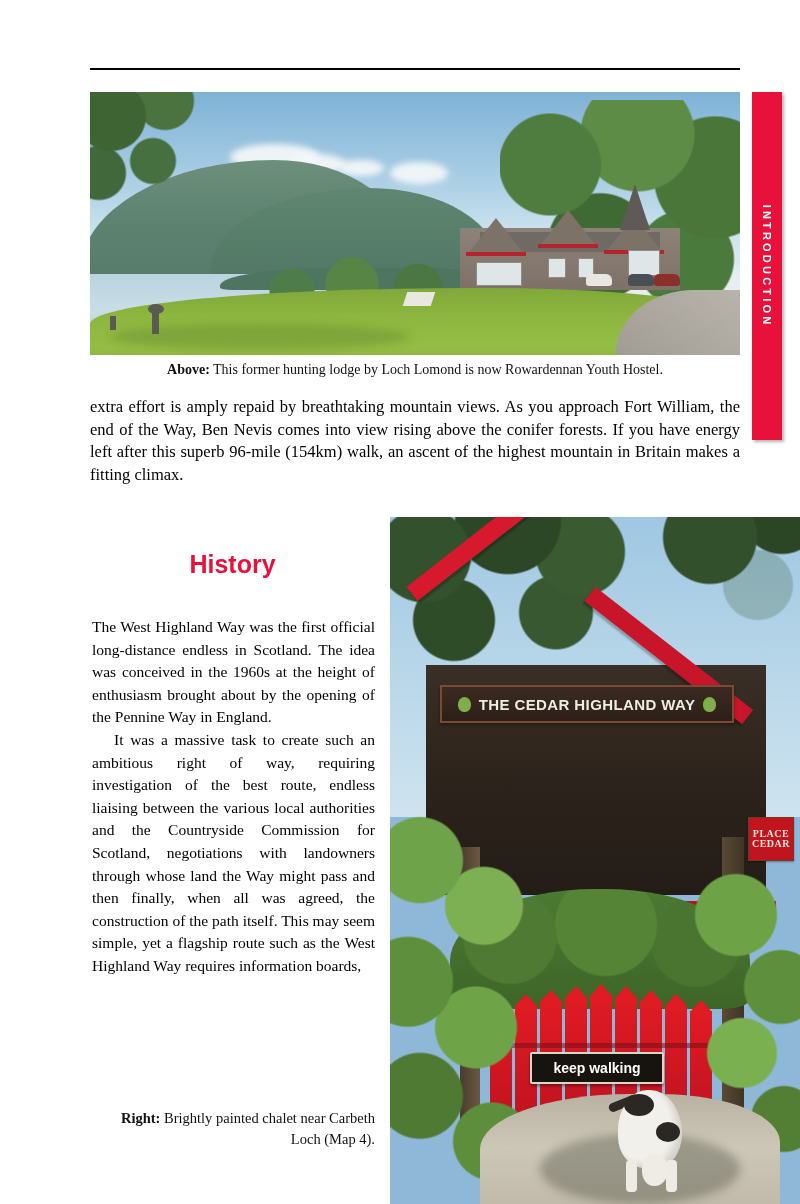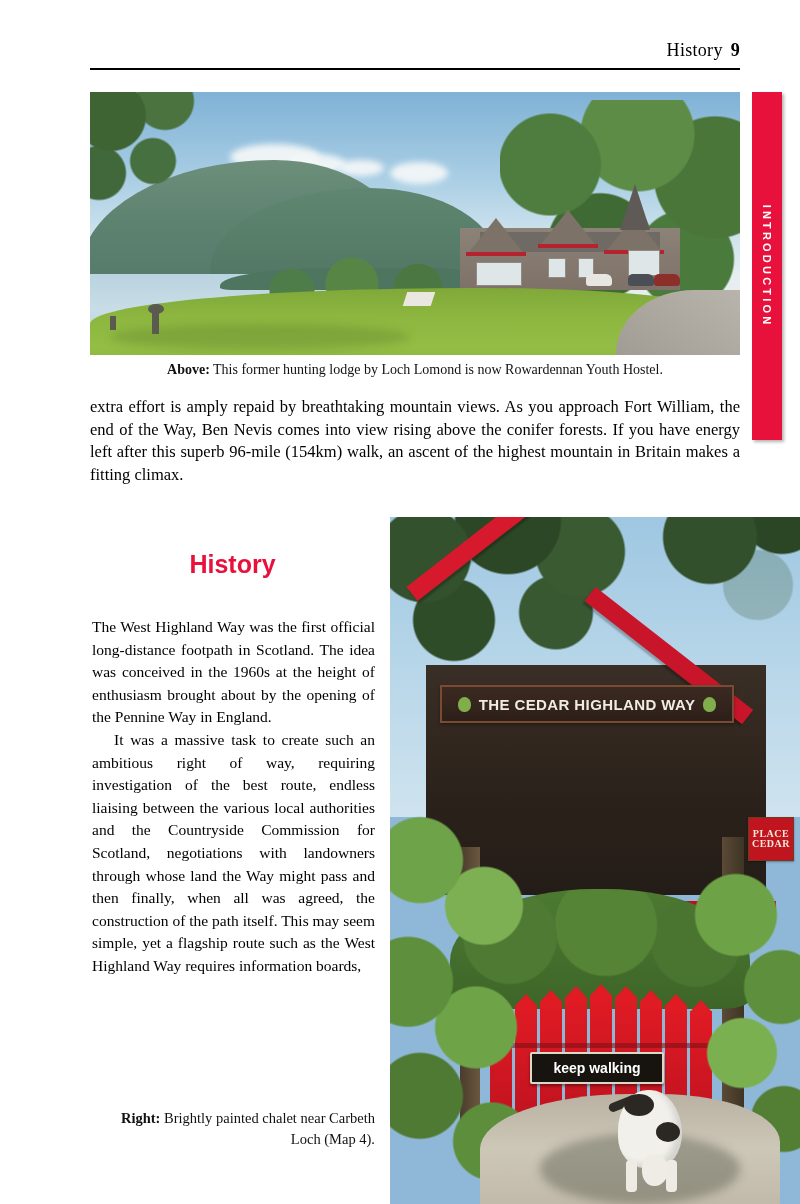--- a/index.html
+++ b/index.html
@@ -527,23 +527,20 @@
     right: 56px; top: 320px;
     width: 22px; height: 300px;
     background: linear-gradient(to right, #5a4a36, #3f3425);
   }
 </style>
 </head>
 <body>
 
 <div class="page">
 
-  <div class="header-title">
-    <span>History</span><span class="pg">9</span>
-  </div>
   <div class="header-rule"></div>
 
   <div class="section-tab">
     <div class="section-tab-label">INTRODUCTION</div>
   </div>
 
   <div class="photo-top">
     <div class="p1-sky"></div>
     <div class="p1-cloud" style="left:140px; top:52px; width:90px; height:26px;"></div>
     <div class="p1-cloud" style="left:196px; top:62px; width:60px; height:20px;"></div>
@@ -585,21 +582,21 @@
   <div class="caption-top">
     <b>Above:</b>
     <span>This former hunting lodge by Loch Lomond is now Rowardennan Youth Hostel.</span>
   </div>
 
   <div class="intro-para">extra effort is amply repaid by breathtaking mountain views. As you approach Fort William, the end of the Way, Ben Nevis comes into view rising above the conifer forests. If you have energy left after this superb 96-mile (154km) walk, an ascent of the highest mountain in Britain makes a fitting climax.</div>
 
   <div class="history-heading">History</div>
 
   <div class="col-left">
-    <p>The West Highland Way was the first official long-distance footpath in Scotland. The idea was conceived in the 1960s at the height of enthusiasm brought about by the opening of the Pennine Way in England.</p>
+    <p>The West Highland Way was the first official long-distance endless in Scotland. The idea was conceived in the 1960s at the height of enthusiasm brought about by the opening of the Pennine Way in England.</p>
     <p class="indent">It was a massive task to create such an ambitious right of way, requiring investigation of the best route, endless liaising between the various local authorities and the Countryside Commission for Scotland, negotiations with landowners through whose land the Way might pass and then finally, when all was agreed, the construction of the path itself. This may seem simple, yet a flagship route such as the West Highland Way requires information boards,</p>
   </div>
 
   <div class="caption-right">
     <b>Right:</b>
     <span>Brightly painted chalet near Carbeth Loch (Map 4).</span>
   </div>
 
   <div class="photo-right">
     <div class="p2-sky"></div>

